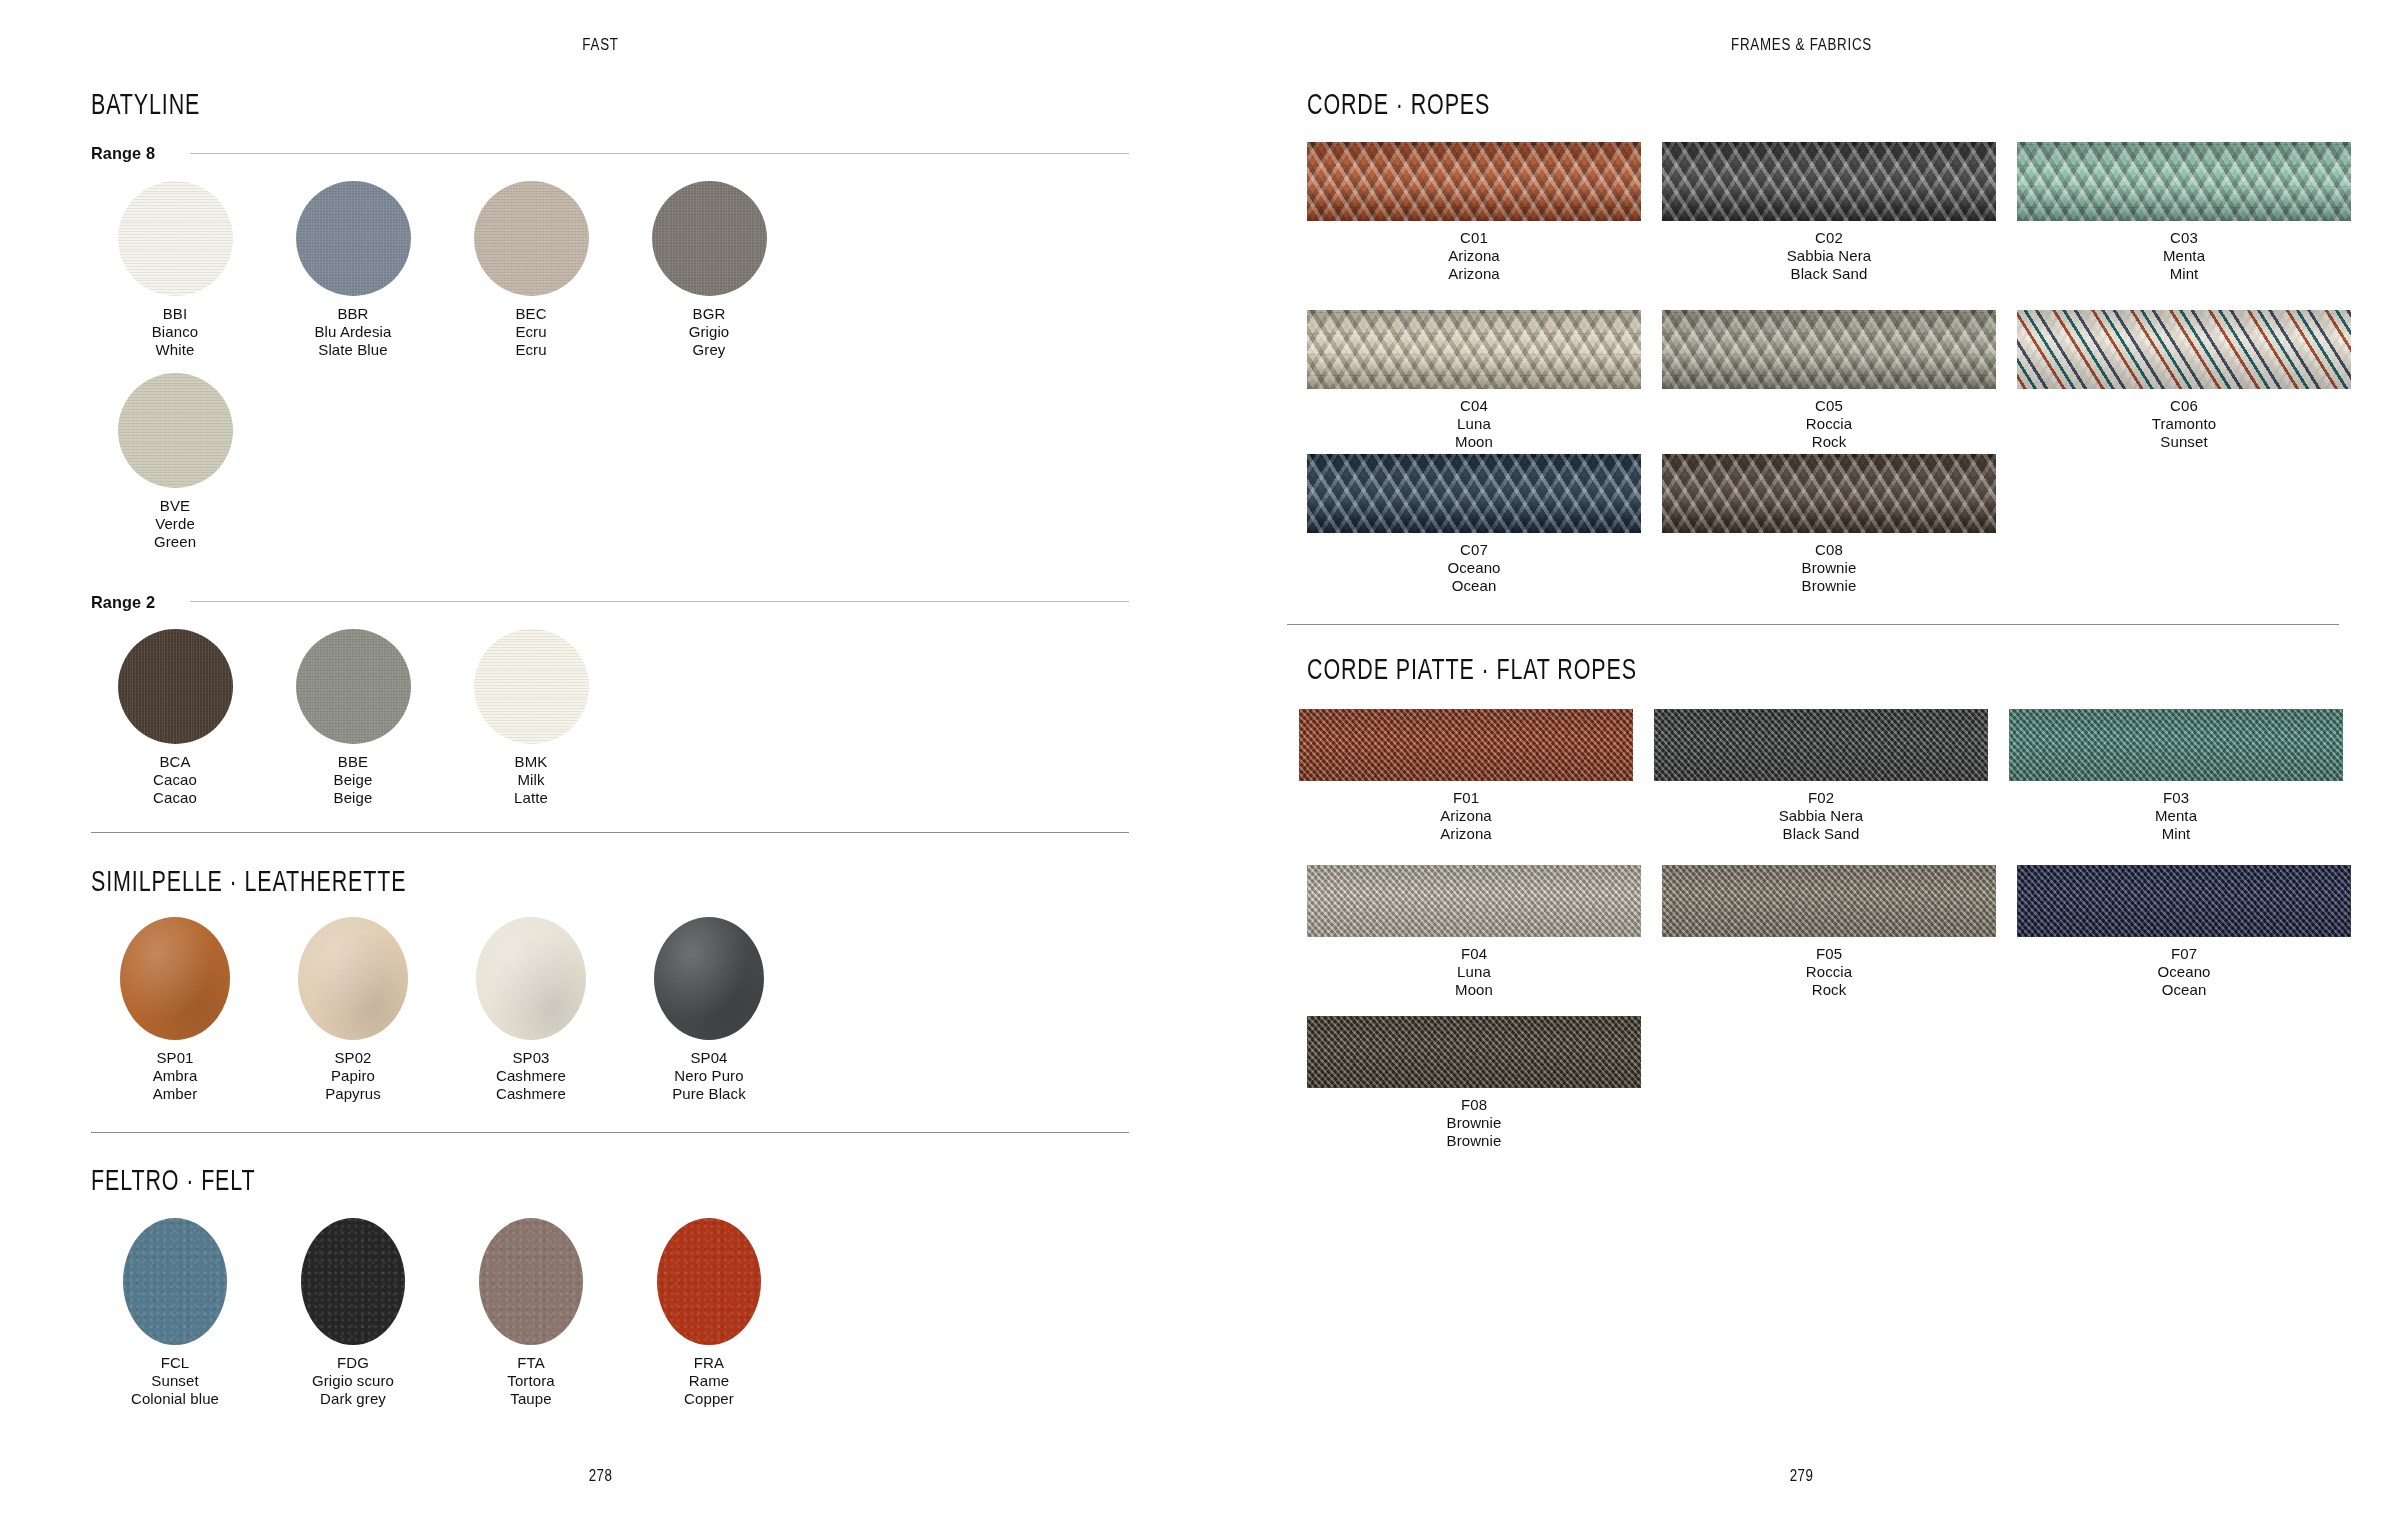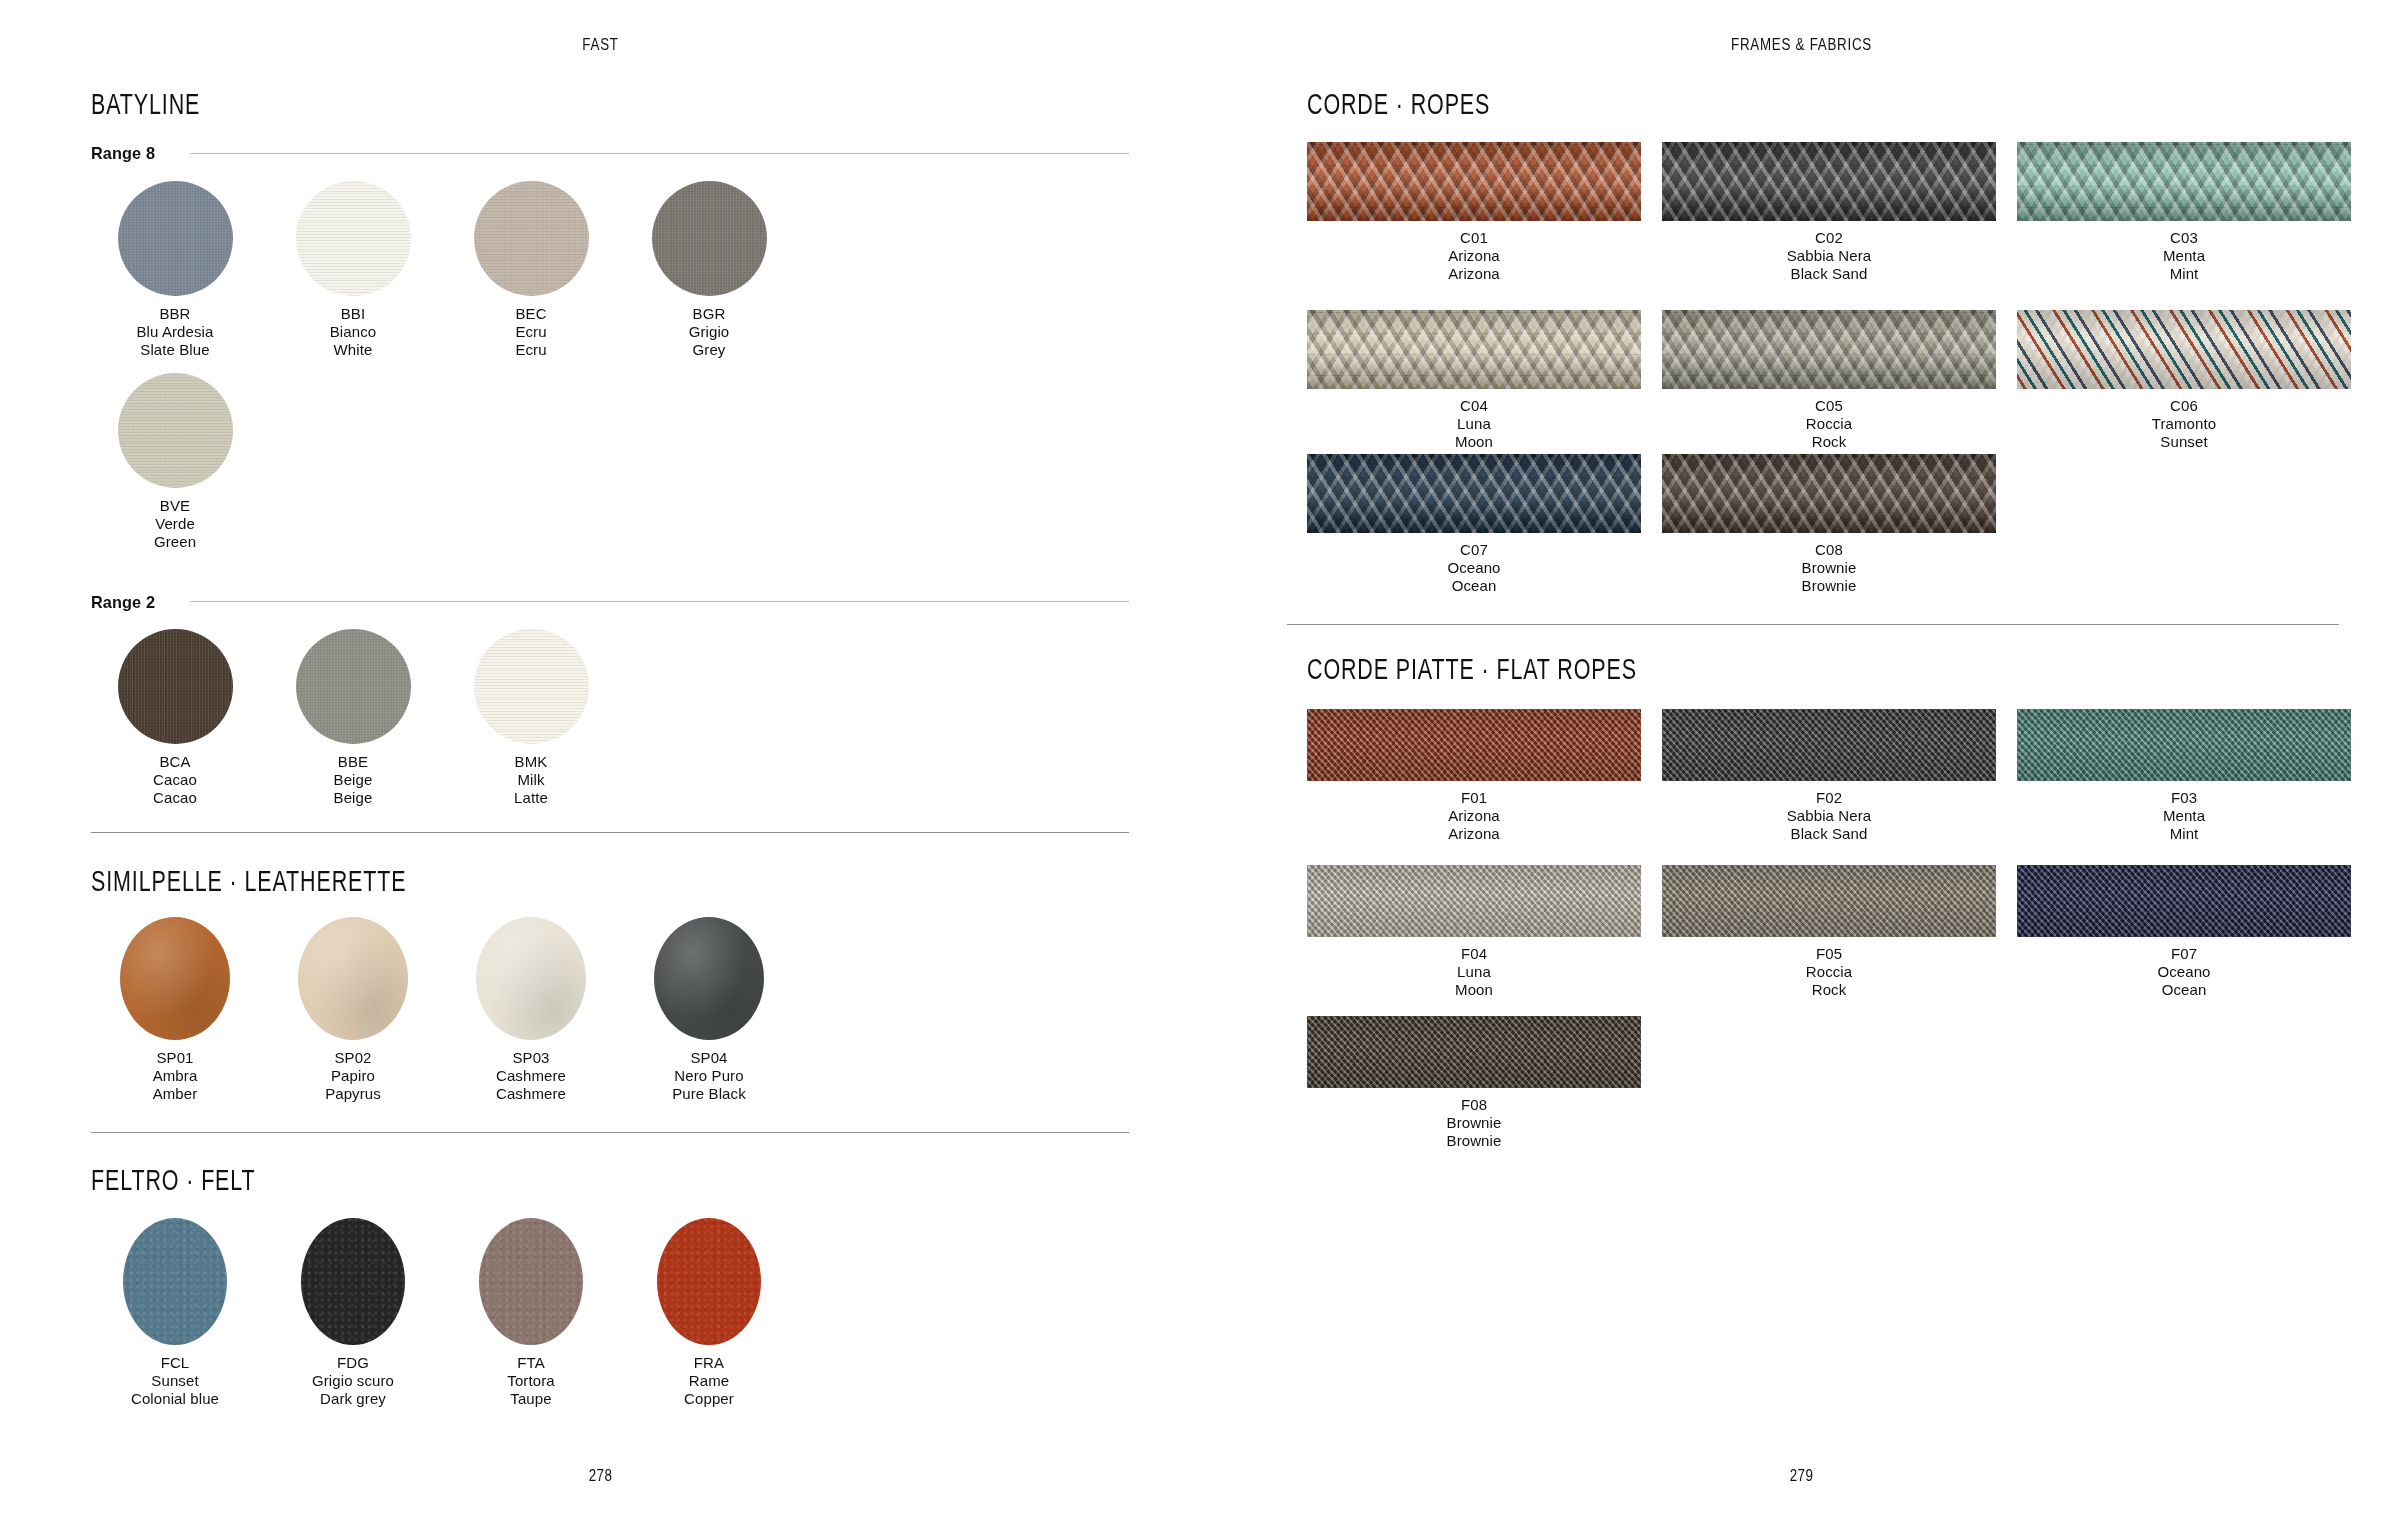--- a/index.html
+++ b/index.html
@@ -99,36 +99,36 @@
 
   <div class="running-head">FAST</div>
 
   <div class="sec-title" style="left:91px;top:88px;">BATYLINE</div>
 
   <div class="range-label" style="left:91px;top:144px;">Range 8</div>
   <div class="rule-light" style="left:190px;top:153px;width:939px;"></div>
 
   <div class="sw-row" style="left:86px;top:181px;">
     <div class="sw-cell">
+      <div class="chip batyline tex-mesh" style="background: rgb(244, 243, 236);"></div>
+      <div class="lbl">
+        <span class="code">BBI</span>
+        <span class="it">Bianco</span>
+        <span class="en">White</span>
+      </div>
+    </div>
+    <div class="sw-cell">
       <div class="chip batyline tex-mesh" style="background: rgb(125, 136, 150);"></div>
       <div class="lbl">
         <span class="code">BBR</span>
         <span class="it">Blu Ardesia</span>
         <span class="en">Slate Blue</span>
       </div>
     </div>
     <div class="sw-cell">
-      <div class="chip batyline tex-mesh" style="background: rgb(244, 243, 236);"></div>
-      <div class="lbl">
-        <span class="code">BBI</span>
-        <span class="it">Bianco</span>
-        <span class="en">White</span>
-      </div>
-    </div>
-    <div class="sw-cell">
       <div class="chip batyline tex-mesh" style="background: rgb(194, 182, 168);"></div>
       <div class="lbl">
         <span class="code">BEC</span>
         <span class="it">Ecru</span>
         <span class="en">Ecru</span>
       </div>
     </div>
     <div class="sw-cell">
       <div class="chip batyline tex-mesh" style="background: rgb(124, 119, 113);"></div>
       <div class="lbl">
@@ -334,21 +334,21 @@
         <span style="display:block">C08</span>
         <span style="display:block">Brownie</span>
         <span style="display:block">Brownie</span>
       </div>
     </div>
   </div>
 
   <div class="rule" style="left:86px;top:624px;width:1052px;"></div>
   <div class="sec-title" style="left:106px;top:653px;">CORDE PIATTE · FLAT ROPES</div>
 
-  <div class="rope-row" style="left:106px;top:709px;justify-content:flex-end;">
+  <div class="rope-row" style="left:98px;top:709px;justify-content:flex-end;">
     <div class="rope-cell">
       <div class="rope-sw flat woven" style="background: rgb(156, 63, 33);"></div>
       <div class="rope-lbl">
         <span style="display:block">F01</span>
         <span style="display:block">Arizona</span>
         <span style="display:block">Arizona</span>
       </div>
     </div>
     <div class="rope-cell">
       <div class="rope-sw flat woven" style="background: rgb(61, 62, 62);"></div>

